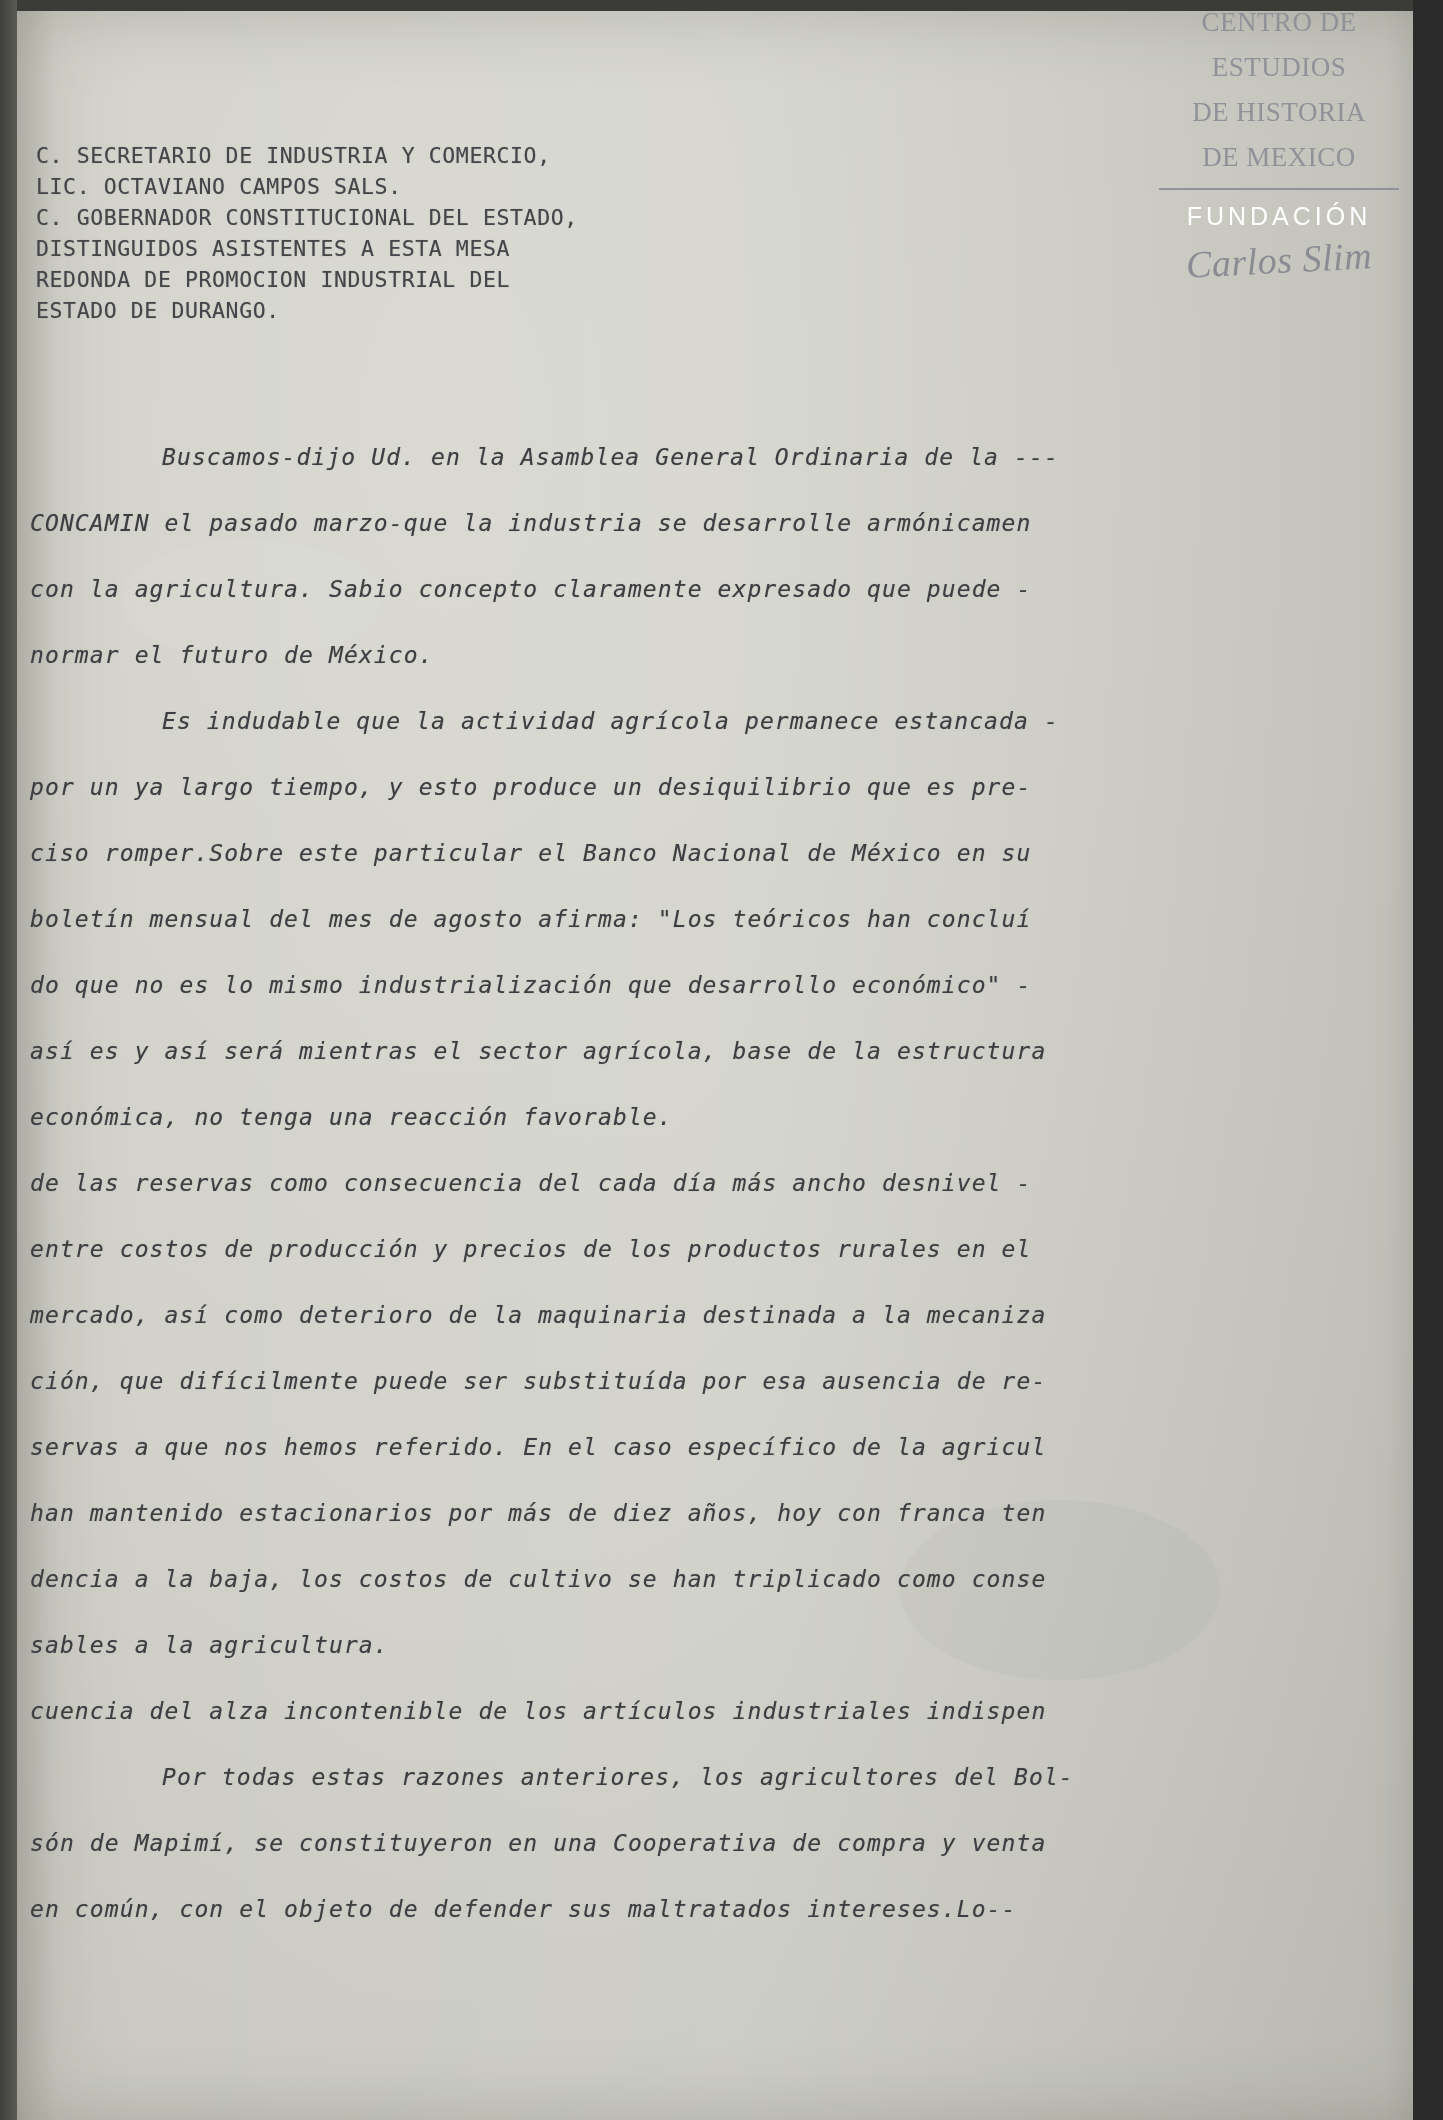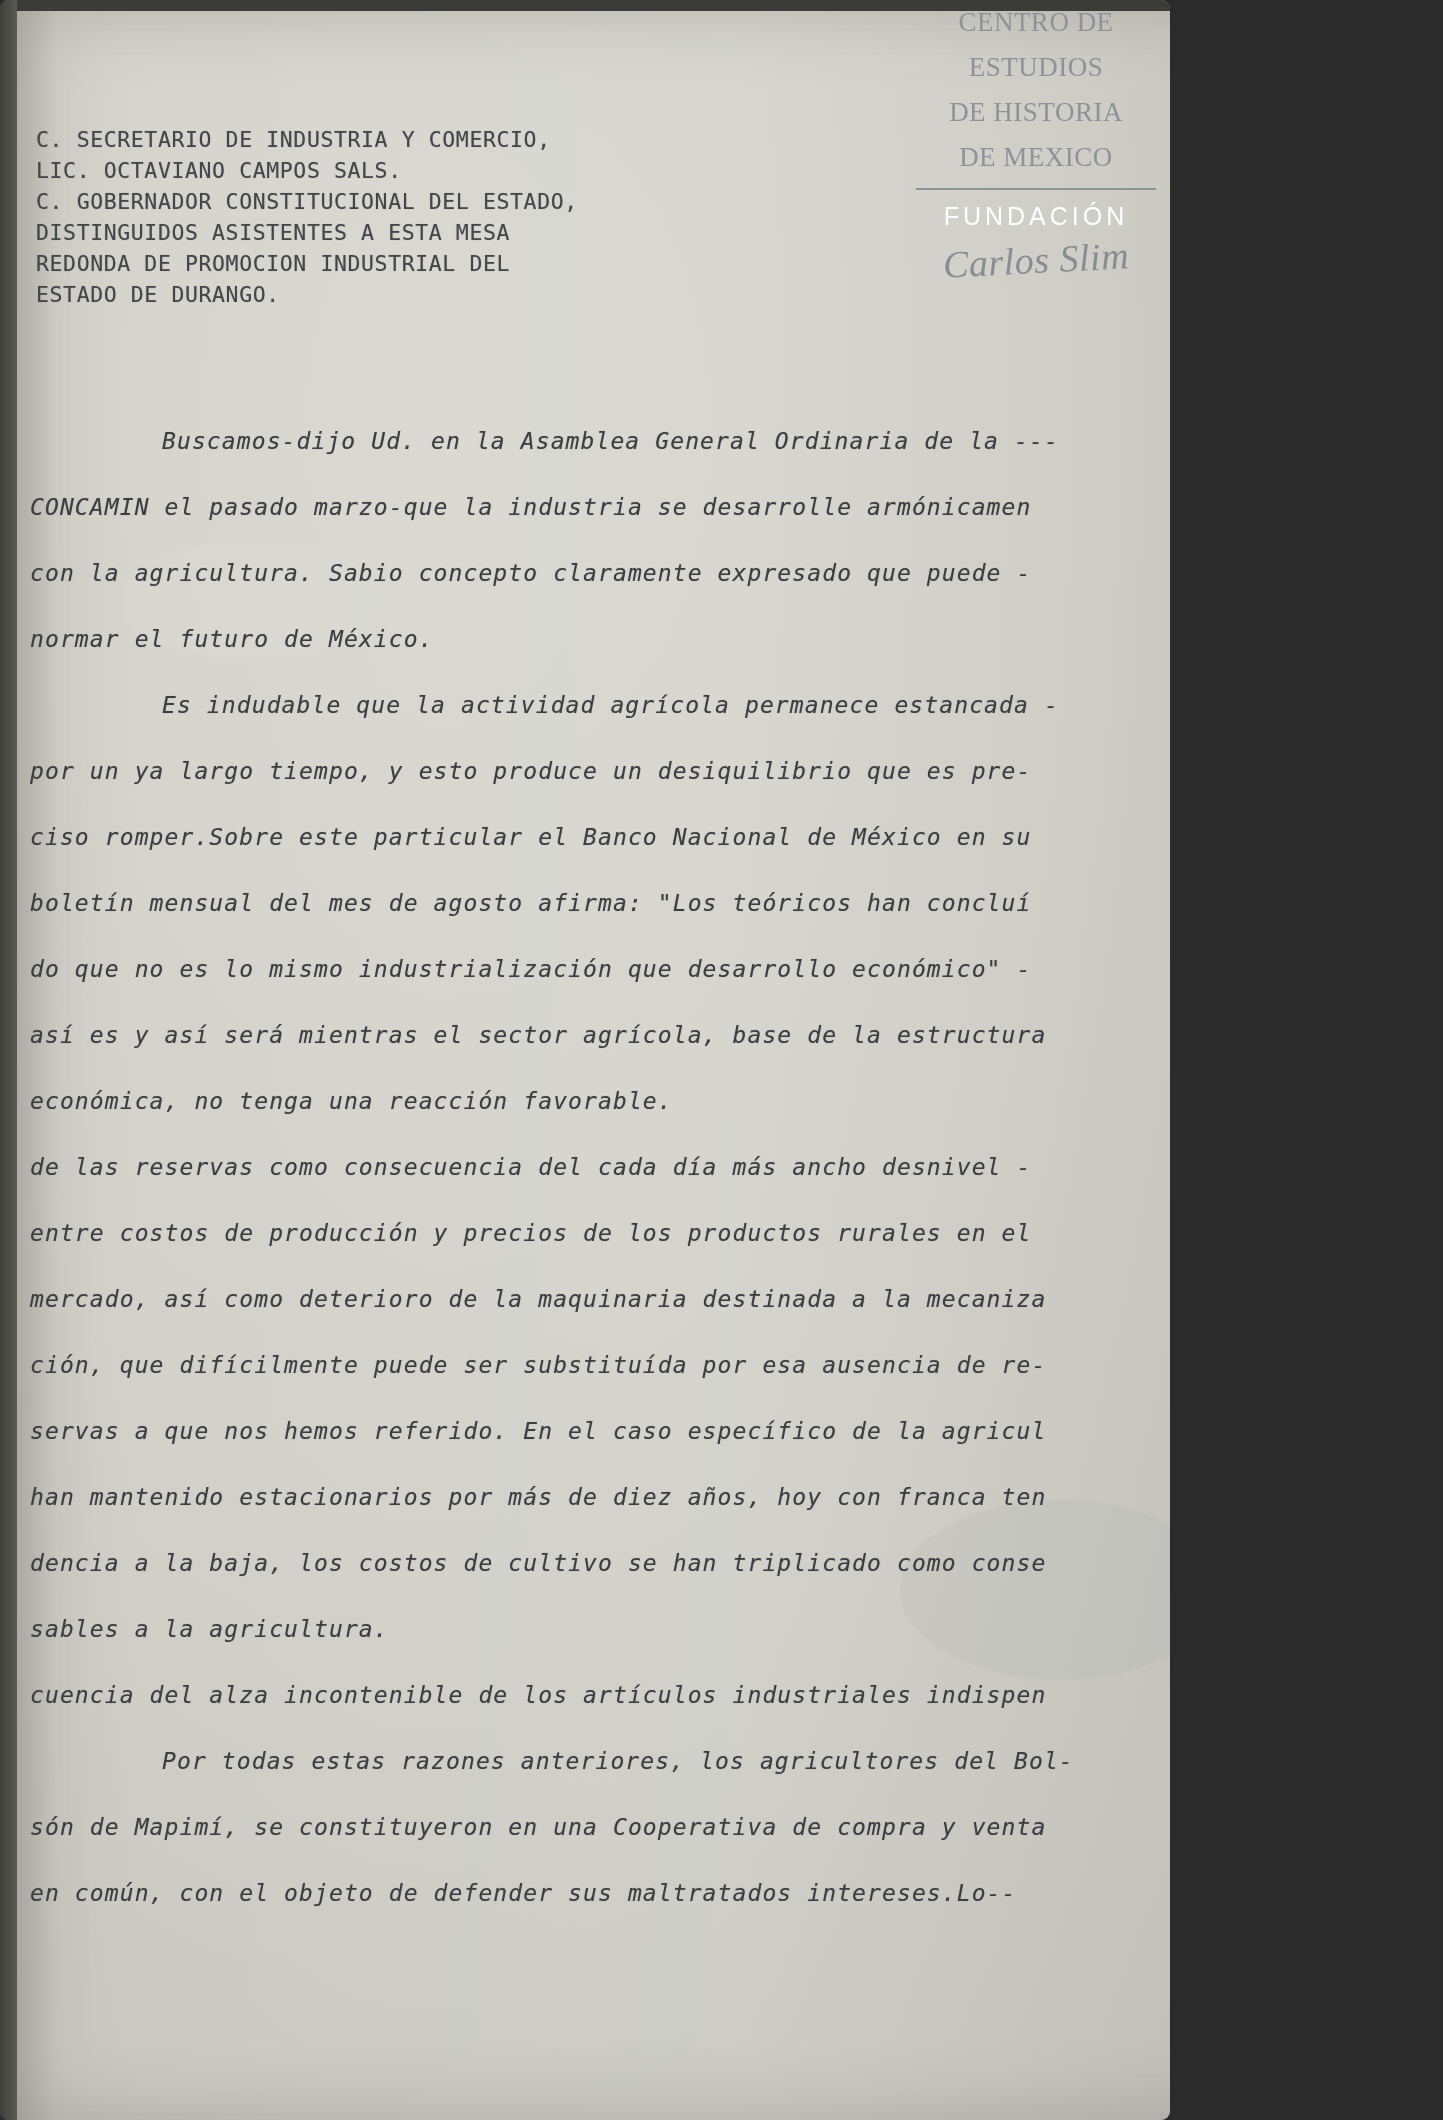--- a/index.html
+++ b/index.html
@@ -2,25 +2,24 @@
 <html><head>
 <meta charset="utf-8">
 <style>
   html, body {
     margin: 0;
     padding: 0;
     background: #2b2b2b;
   }
   #page {
     position: relative;
-    width: 1170px;
+    width: 1413px;
     height: 2120px;
     overflow: hidden;
     background: #6d6d68;
-    border-radius: 9px;
   }
   
   #scan-bg {
     position: absolute;
     inset: 0;
     background:
       linear-gradient(90deg, #494944 0px, #55554f 14px, #6f6f68 30px, #7a7a72 60px, #6d6d66 100%);
   }
   
   #sheet {
@@ -96,20 +95,21 @@
     line-height: 48px;
     white-space: nowrap;
     transform: rotate(-3deg);
   }
 
   
   .typed {
     font-family: "DejaVu Sans Mono", monospace;
     color: #3a3c3e;
     text-shadow: 0 0 1px rgba(80,82,85,0.45);
+    margin-top: 16px;
   }
   #heading {
     position: absolute;
     left: 36px;
     top: 124px;
     width: 820px;
     font-size: 21.5px;
     line-height: 31px;
     letter-spacing: 0.6px;
     color: #44464a;

